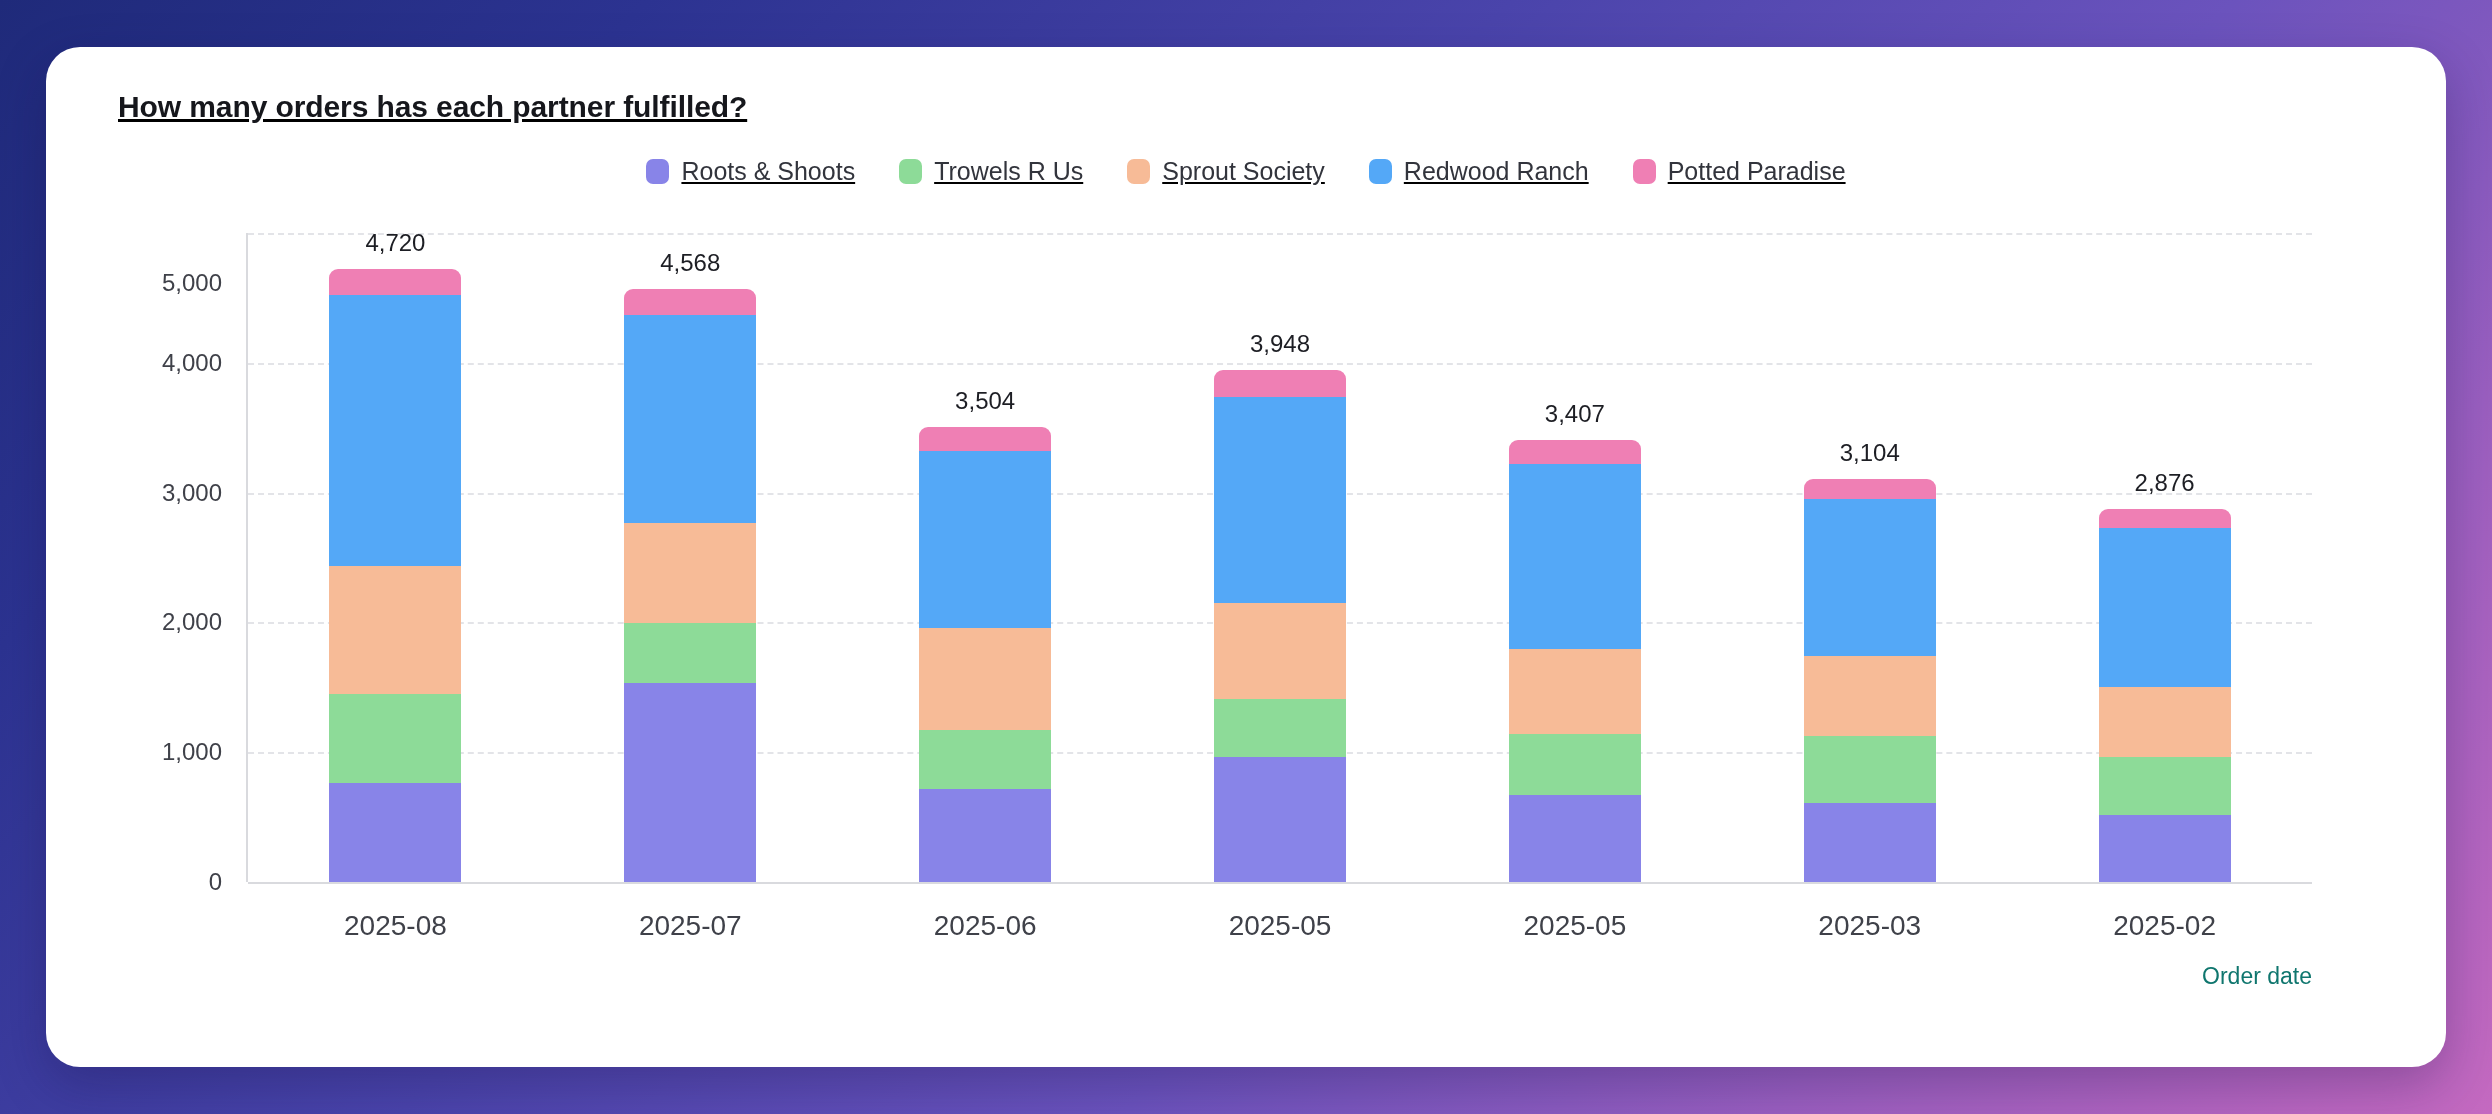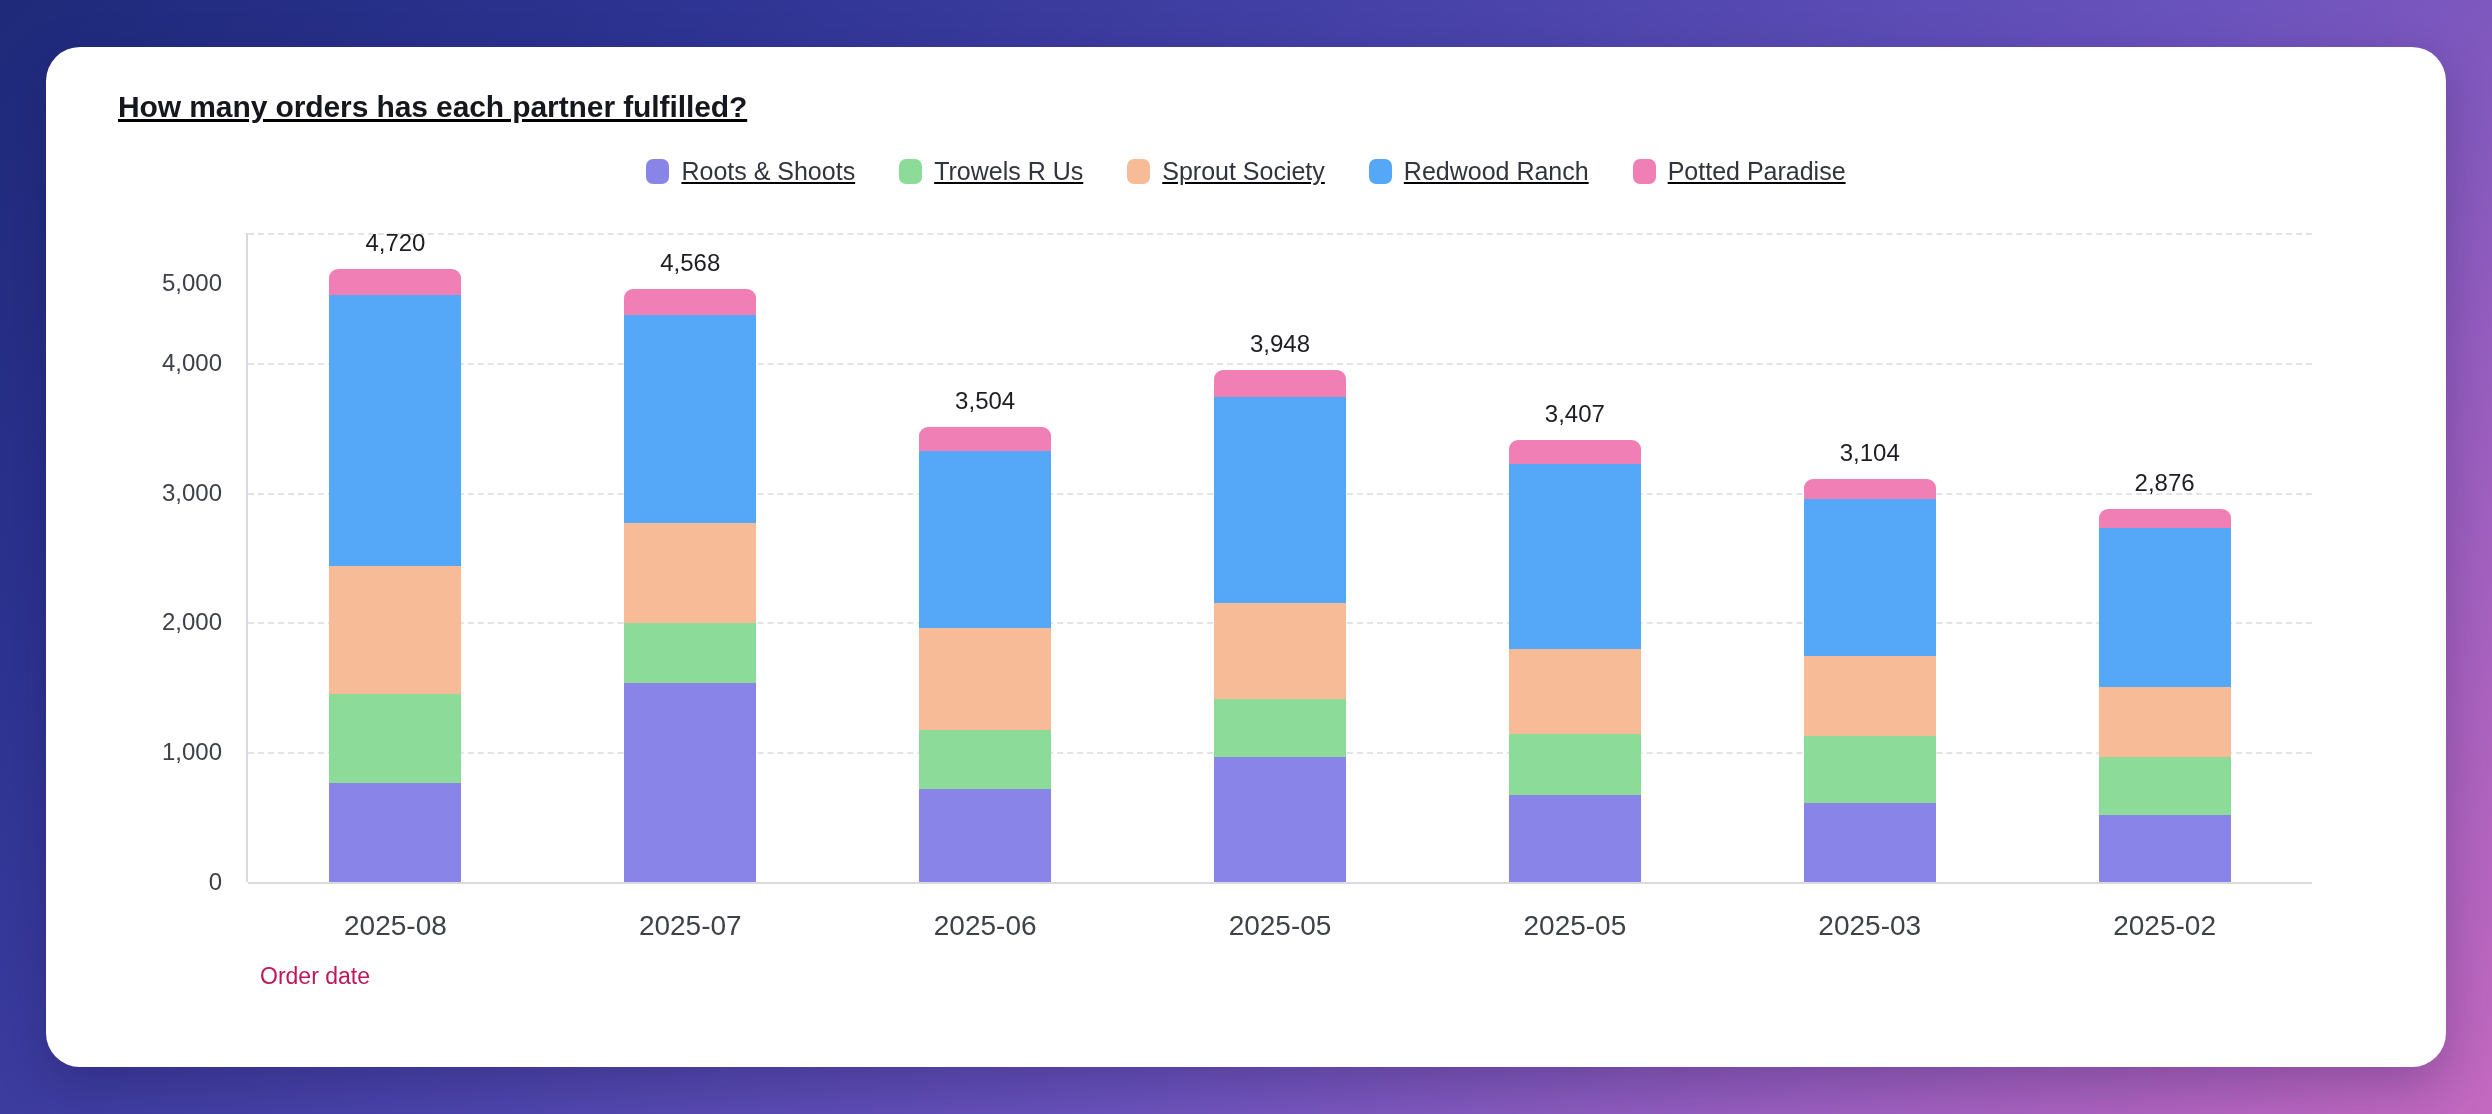--- a/index.html
+++ b/index.html
@@ -192,26 +192,26 @@
     flex: 1 1 0;
     text-align: center;
     font-size: 28px;
     color: #3f4149;
     padding-top: 22px;
     white-space: nowrap;
   }
 
   #x-axis-title {
     position: absolute;
-    left: 166px;
+    left: 138px;
     right: 86px;
     top: 730px;
-    text-align: left;
+    text-align: right;
     font-size: 23px;
-    color: #be185d;
+    color: #0f766e;
   }
 </style>
 </head>
 <body>
 
 <div id="chart-card">
 
   <div id="chart-title">How many orders has each partner fulfilled?</div>
 
   <div id="chart-legend">

